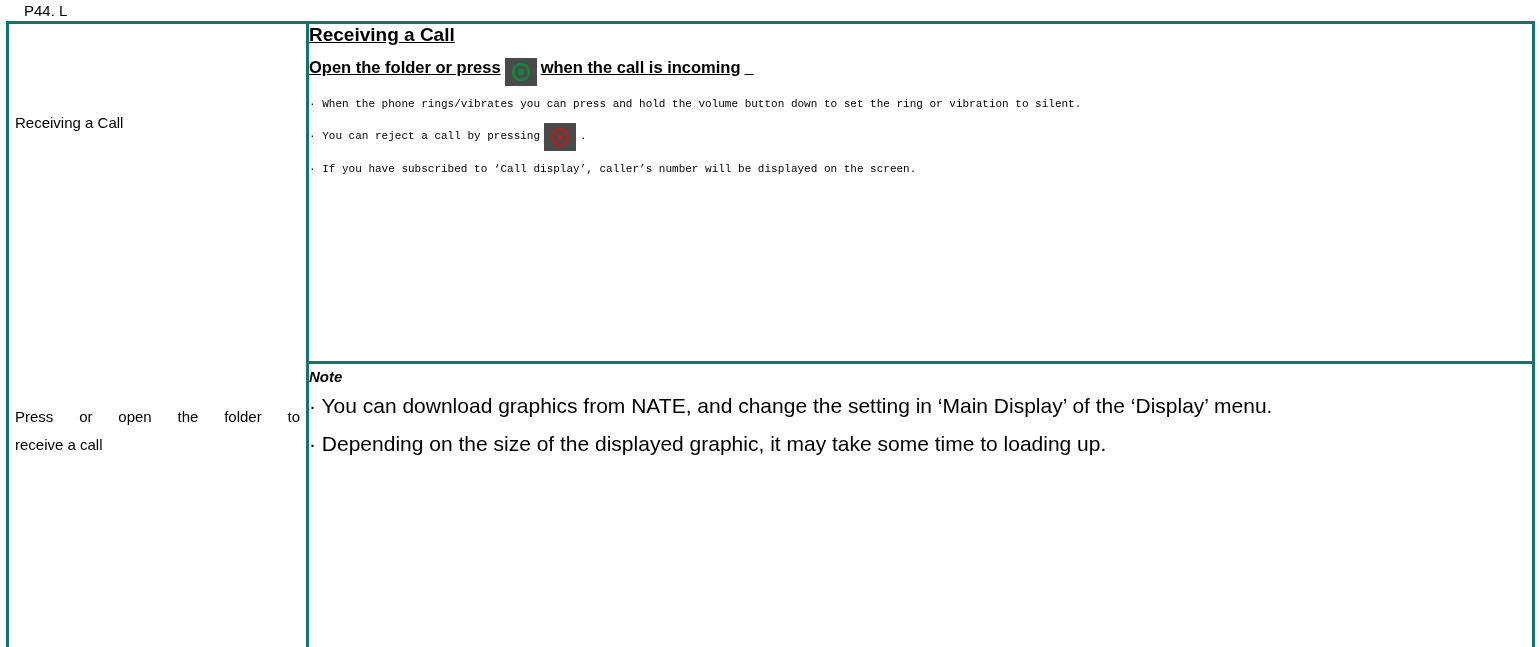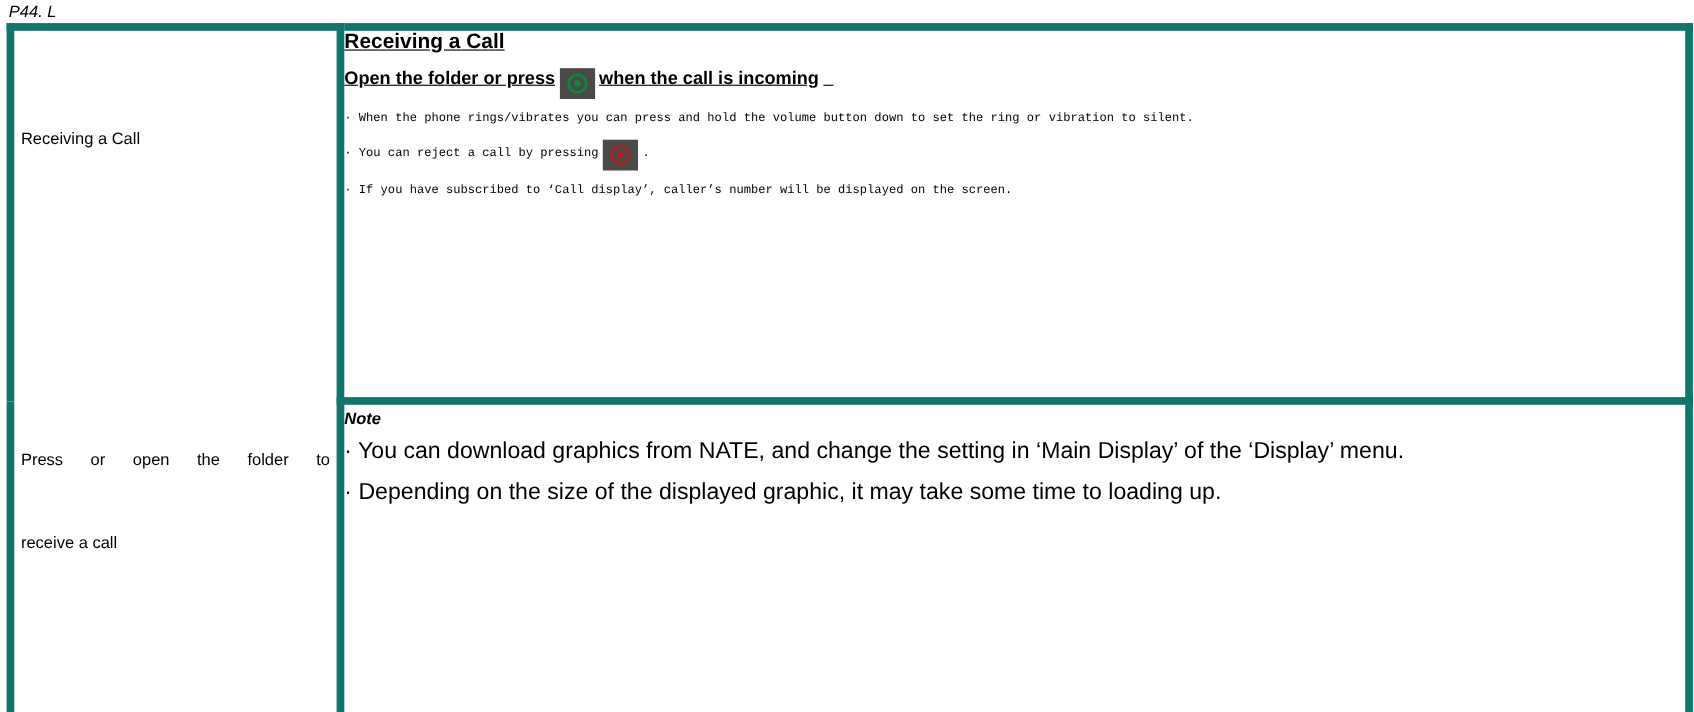--- a/index.html
+++ b/index.html
@@ -6,32 +6,31 @@
     body {
       margin: 0;
       padding: 0;
       font-family: Arial, sans-serif;
       font-size: 15px;
       color: #000;
       background: #fff;
       width: 1540px;
     }
     .page-label {
-      padding: 2px 0 2px 8px;
+      padding: 2px 0 2px 24px;
       font-size: 15px;
-      font-style: italic;
     }
     .doc-table {
       border-collapse: collapse;
       margin-left: 6px;
       width: 1528px;
       table-layout: fixed;
     }
     .doc-table td {
-      border: 7px solid #0f766e;
+      border: 3px solid #0f766e;
       vertical-align: top;
       padding: 0;
     }
     .left-col { width: 300px; }
     .right-col { width: 1226px; }
     .cell-pad {
       padding: 10px 12px;
     }
     .left-section-title {
       font-size: 15px;
@@ -47,21 +46,20 @@
       padding-right: 6px;
       line-height: 1.9;
       text-align: justify;
       text-align-last: justify;
     }
     .left-instruction-last {
       font-size: 15px;
       padding-left: 6px;
       padding-right: 6px;
       line-height: 1.9;
-      margin-top: 47px;
     }
     .main-heading {
       font-size: 19px;
       font-weight: bold;
       text-decoration: underline;
       margin: 0 0 12px 0;
     }
     .sub-heading {
       font-size: 16.5px;
       font-weight: bold;

